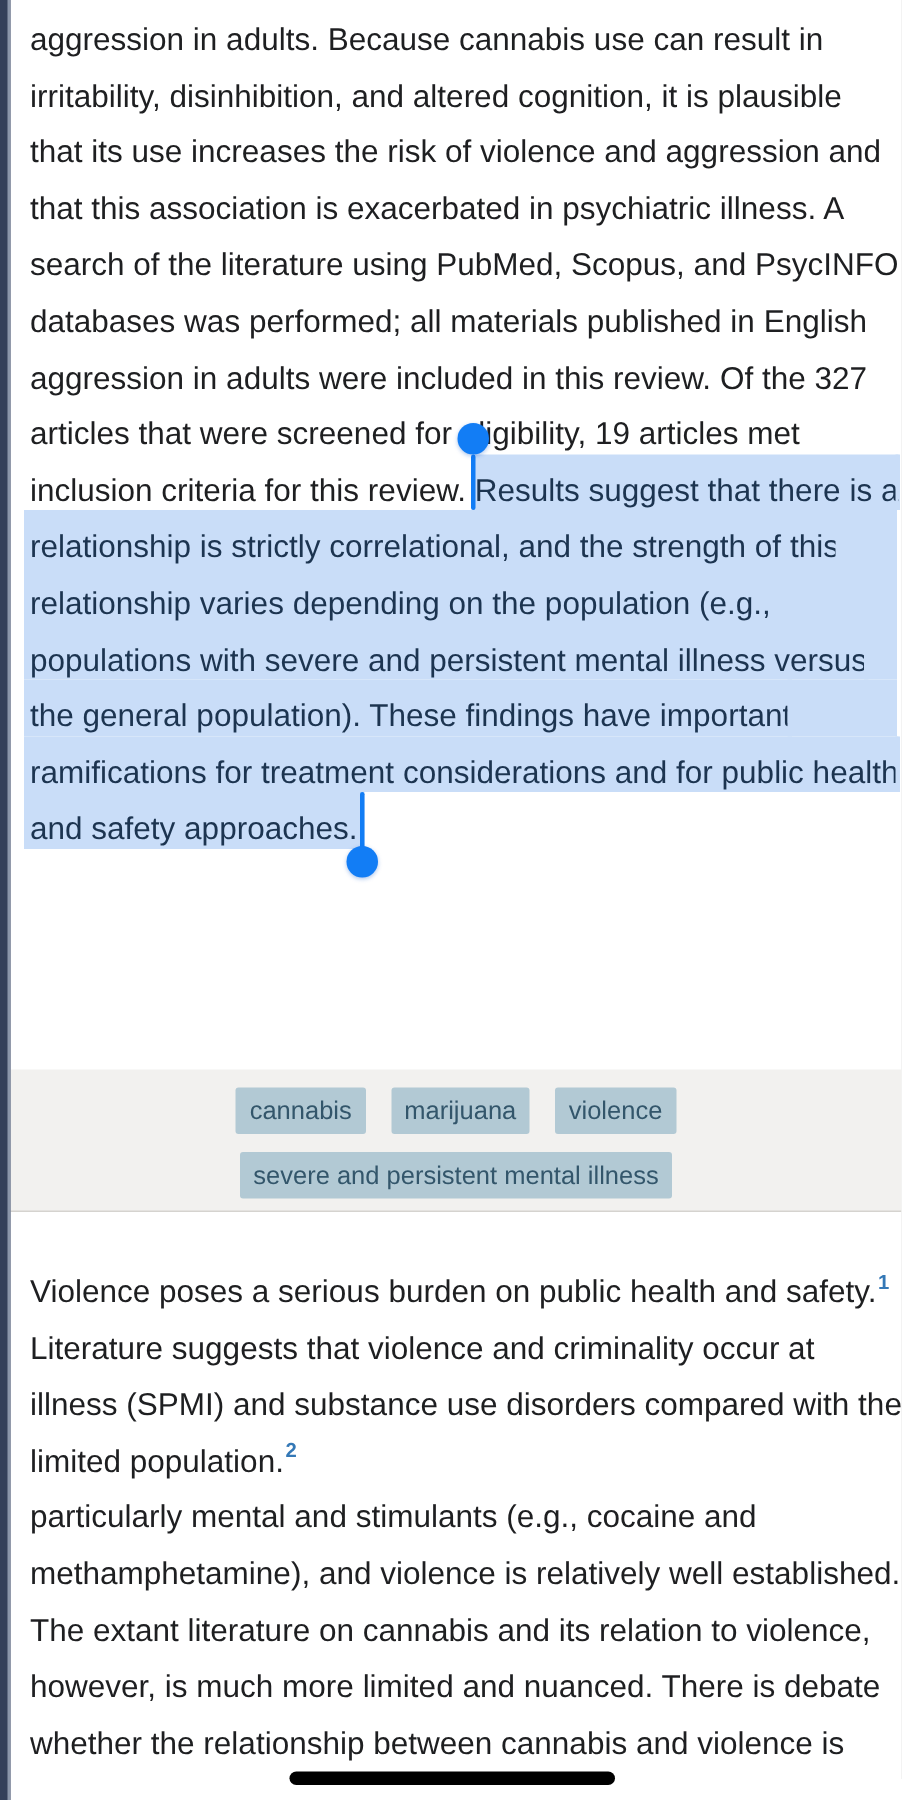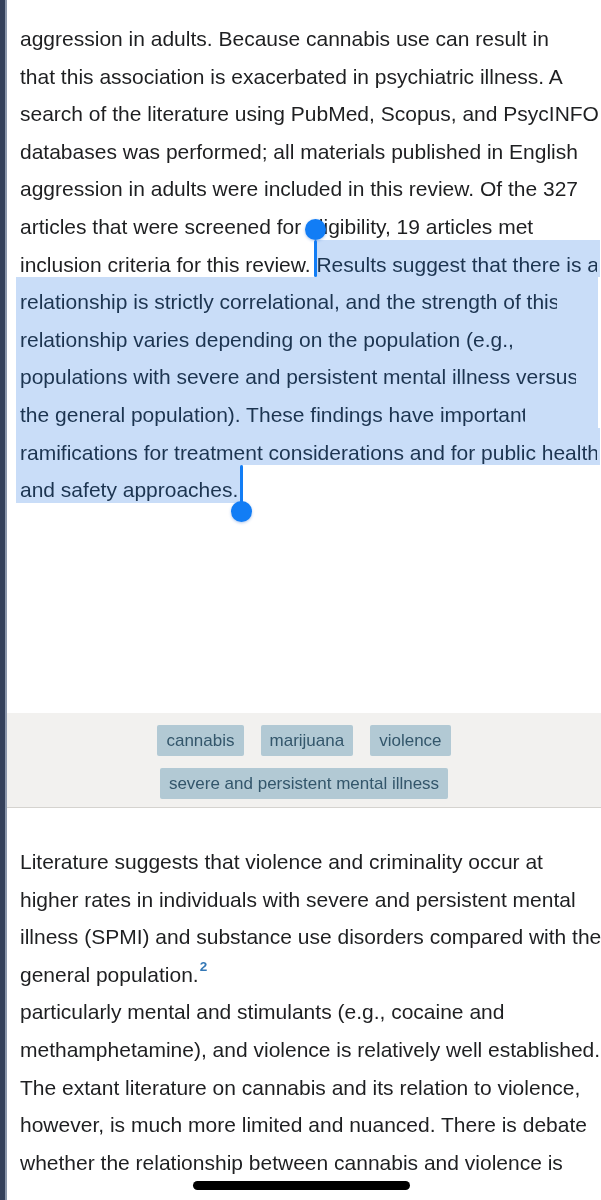--- a/index.html
+++ b/index.html
@@ -19,21 +19,21 @@
   html,body{margin:0;padding:0;background:#e9e9e9;}
   .canvas{
     position:relative;width:601px;height:1200px;overflow:hidden;background:#ffffff;
     font-family:"Liberation Sans","DejaVu Sans",sans-serif;color:var(--ink);
   }
   .edge{position:absolute;left:0;top:0;bottom:0;width:5px;background:var(--edge);
     border-right:2px solid var(--edge2);z-index:6;}
   
   .para{position:absolute;left:20px;width:578px;font-size:21px;line-height:37.6px;
     letter-spacing:0;}
-  .abstract{top:20px;}
+  .abstract{top:8px;}
   .bodytext{top:843px;}
   .line{height:37.6px;display:flex;white-space:pre;align-items:stretch;}
   .line>span,.line>i{display:block;}
   .txt,.pre,.sel{flex:0 0 auto;position:relative;z-index:0;}
   .sel{color:var(--selText);}
   .sel::before{content:"";position:absolute;top:-6px;height:37.6px;background:var(--hl);
     z-index:-1;left:-1px;right:-1px;}
   .fill{flex:1 1 0;min-width:0;position:relative;z-index:0;}
   .fill::before{content:"";position:absolute;top:-6px;height:37.6px;background:var(--hl);
     z-index:-1;left:-2px;right:0;}
@@ -63,20 +63,22 @@
     border-radius:4.5px;background:var(--homebar);z-index:7;}
 </style>
 </head>
 <body>
 
 <div class="canvas">
   <div class="edge"></div>
 
   <div class="para abstract" id="abstract">
       <div class="line"><span class="txt">aggression in adults. Because cannabis use can result in</span></div>
+      <div class="line"><span class="txt">irritability, disinhibition, and altered cognition, it is plausible</span></div>
+      <div class="line"><span class="txt">that its use increases the risk of violence and aggression and</span></div>
       <div class="line"><span class="txt">that this association is exacerbated in psychiatric illness. A</span></div>
       <div class="line"><span class="txt">search of the literature using PubMed, Scopus, and PsycINFO</span></div>
       <div class="line"><span class="txt">databases was performed; all materials published in English</span></div>
       <div class="line"><span class="txt">aggression in adults were included in this review. Of the 327</span></div>
       <div class="line"><span class="txt">articles that were screened for eligibility, 19 articles met</span></div>
       <div class="line start"><span class="pre">inclusion criteria for this review. </span><span class="sel">Results suggest that there is a<i class="caret caret-start"></i><i class="knob knob-start"></i></span><i class="fill"></i></div>
       <div class="line full"><span class="sel">relationship is strictly correlational, and the strength of this</span><i class="fill"></i></div>
       <div class="line full"><span class="sel">relationship varies depending on the population (e.g.,</span><i class="fill"></i></div>
       <div class="line full"><span class="sel">populations with severe and persistent mental illness versus</span><i class="fill"></i></div>
       <div class="line full"><span class="sel">the general population). These findings have important</span><i class="fill"></i></div>
@@ -89,24 +91,24 @@
         <span class="tag">cannabis</span>
         <span class="tag">marijuana</span>
         <span class="tag">violence</span>
       </div>
     <div class="kwrow" id="kwrow2">
         <span class="tag">severe and persistent mental illness</span>
       </div>
   </div>
 
   <div class="para bodytext" id="bodytext">
+      <div class="line"><span class="txt">Violence poses a serious burden on public health and safety.</span><span class="sup">1</span></div>
       <div class="line"><span class="txt">Literature suggests that violence and criminality occur at</span></div>
-      <div class="line"><span class="txt">higher rates in individuals with severe and persistent mental</span></div>
       <div class="line"><span class="txt">illness (SPMI) and substance use disorders compared with the</span></div>
-      <div class="line"><span class="txt">general population.</span><span class="sup">2</span></div>
+      <div class="line"><span class="txt">limited population.</span><span class="sup">2</span></div>
       <div class="line"><span class="txt">particularly mental and stimulants (e.g., cocaine and</span></div>
       <div class="line"><span class="txt">methamphetamine), and violence is relatively well established.</span></div>
       <div class="line"><span class="txt">The extant literature on cannabis and its relation to violence,</span></div>
       <div class="line"><span class="txt">however, is much more limited and nuanced. There is debate</span></div>
       <div class="line"><span class="txt">whether the relationship between cannabis and violence is</span></div>
     </div>
 
   <div class="homebar"></div>
 </div>
 

